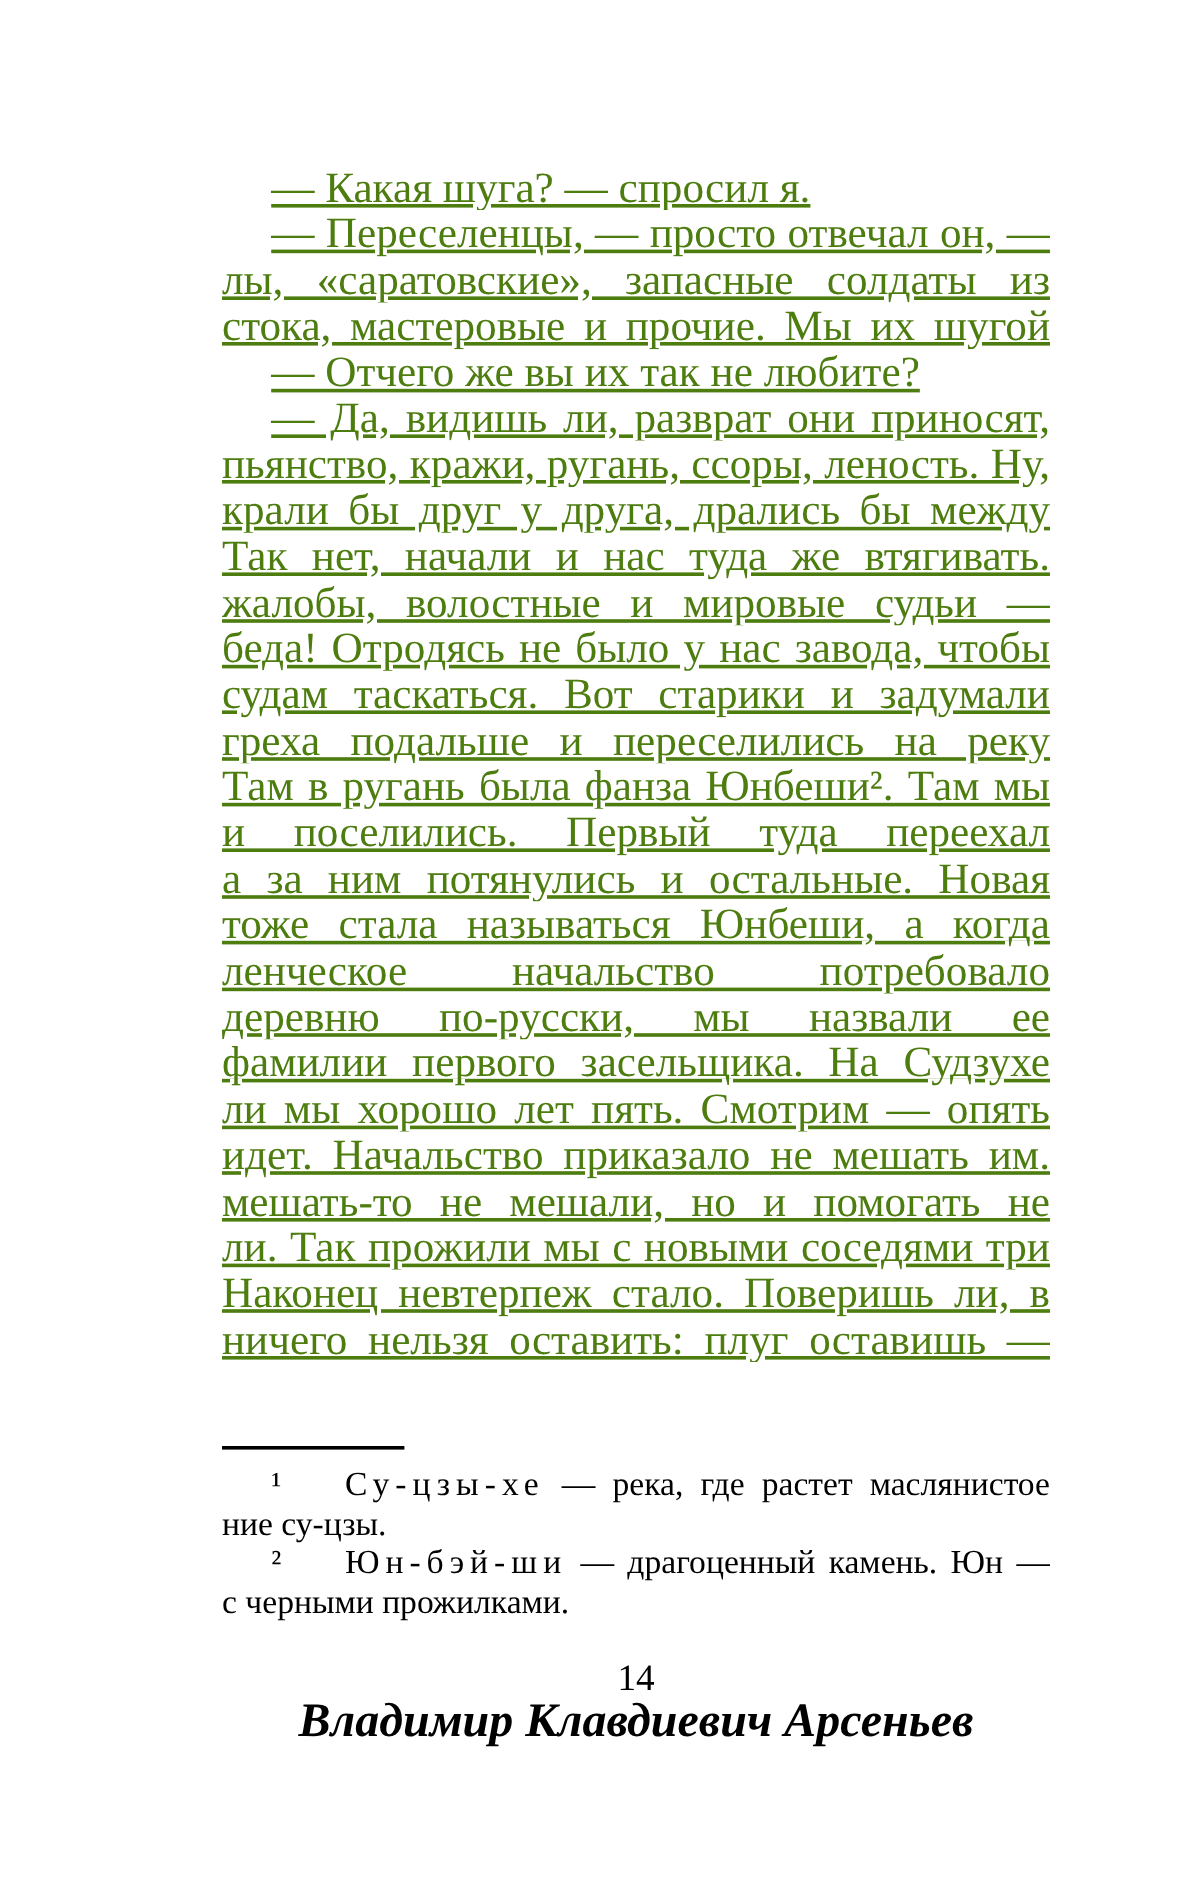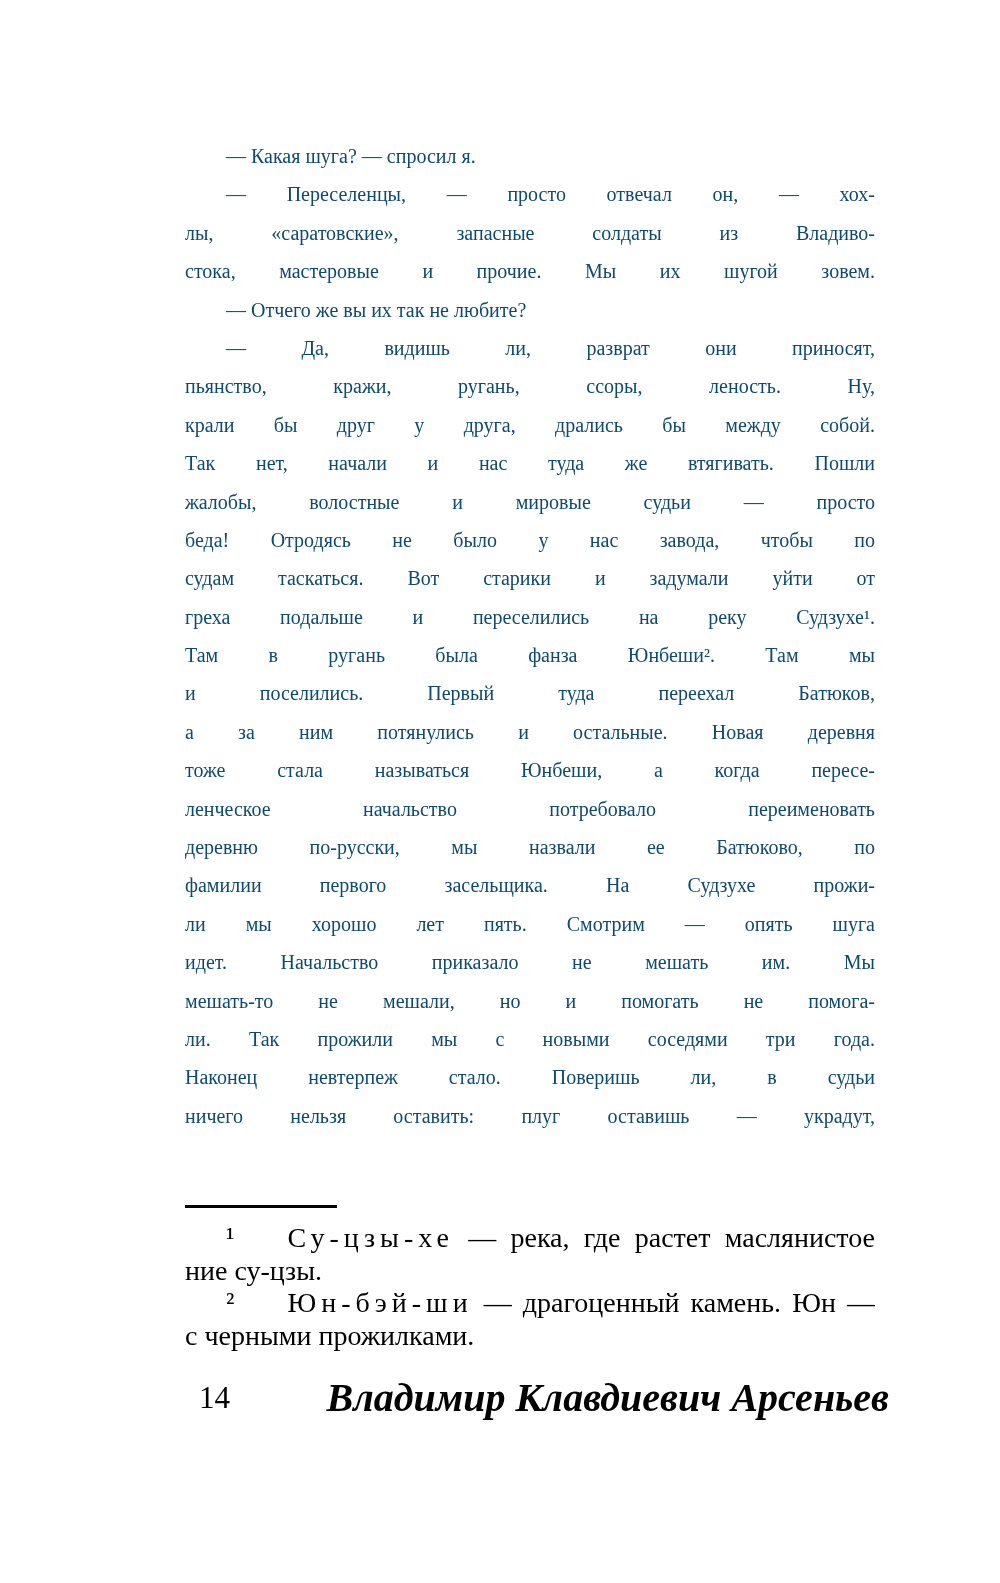--- a/index.html
+++ b/index.html
@@ -17,26 +17,27 @@
     overflow: hidden;
   }
   
   .textblock {
     position: absolute;
     left: 185px;
     top: 137px;
     width: 690px;
   }
   .bl {
-    font-size: 20px;
+    font-size: 36px;
     line-height: 38.4px;
     height: 38.4px;
     overflow: hidden;
     white-space: normal;
-    color: #0c4a6e;
+    color: #4d7c0f;
+    text-decoration: underline;
   }
   .bl.justify {
     text-align: justify;
     text-align-last: justify;
   }
   .bl.flush {
     text-align: left;
     text-align-last: left;
   }
   .bl.indent {
@@ -70,26 +71,27 @@
   .fn-marker {
     margin-right: 7px;
   }
   .fn-term {
     letter-spacing: 5px;
     margin-left: 46px;
   }
   
   .footer {
     position: absolute;
-    left: 199px;
+    left: 185px;
     top: 1380px;
     width: 690px;
     display: flex;
     justify-content: space-between;
-    align-items: flex-start;
+    align-items: center;
+    flex-direction: column;
   }
   .page-number {
     font-size: 31px;
     line-height: 36px;
   }
   .running-title {
     font-size: 40px;
     line-height: 36px;
     font-style: italic;
     font-weight: bold;

